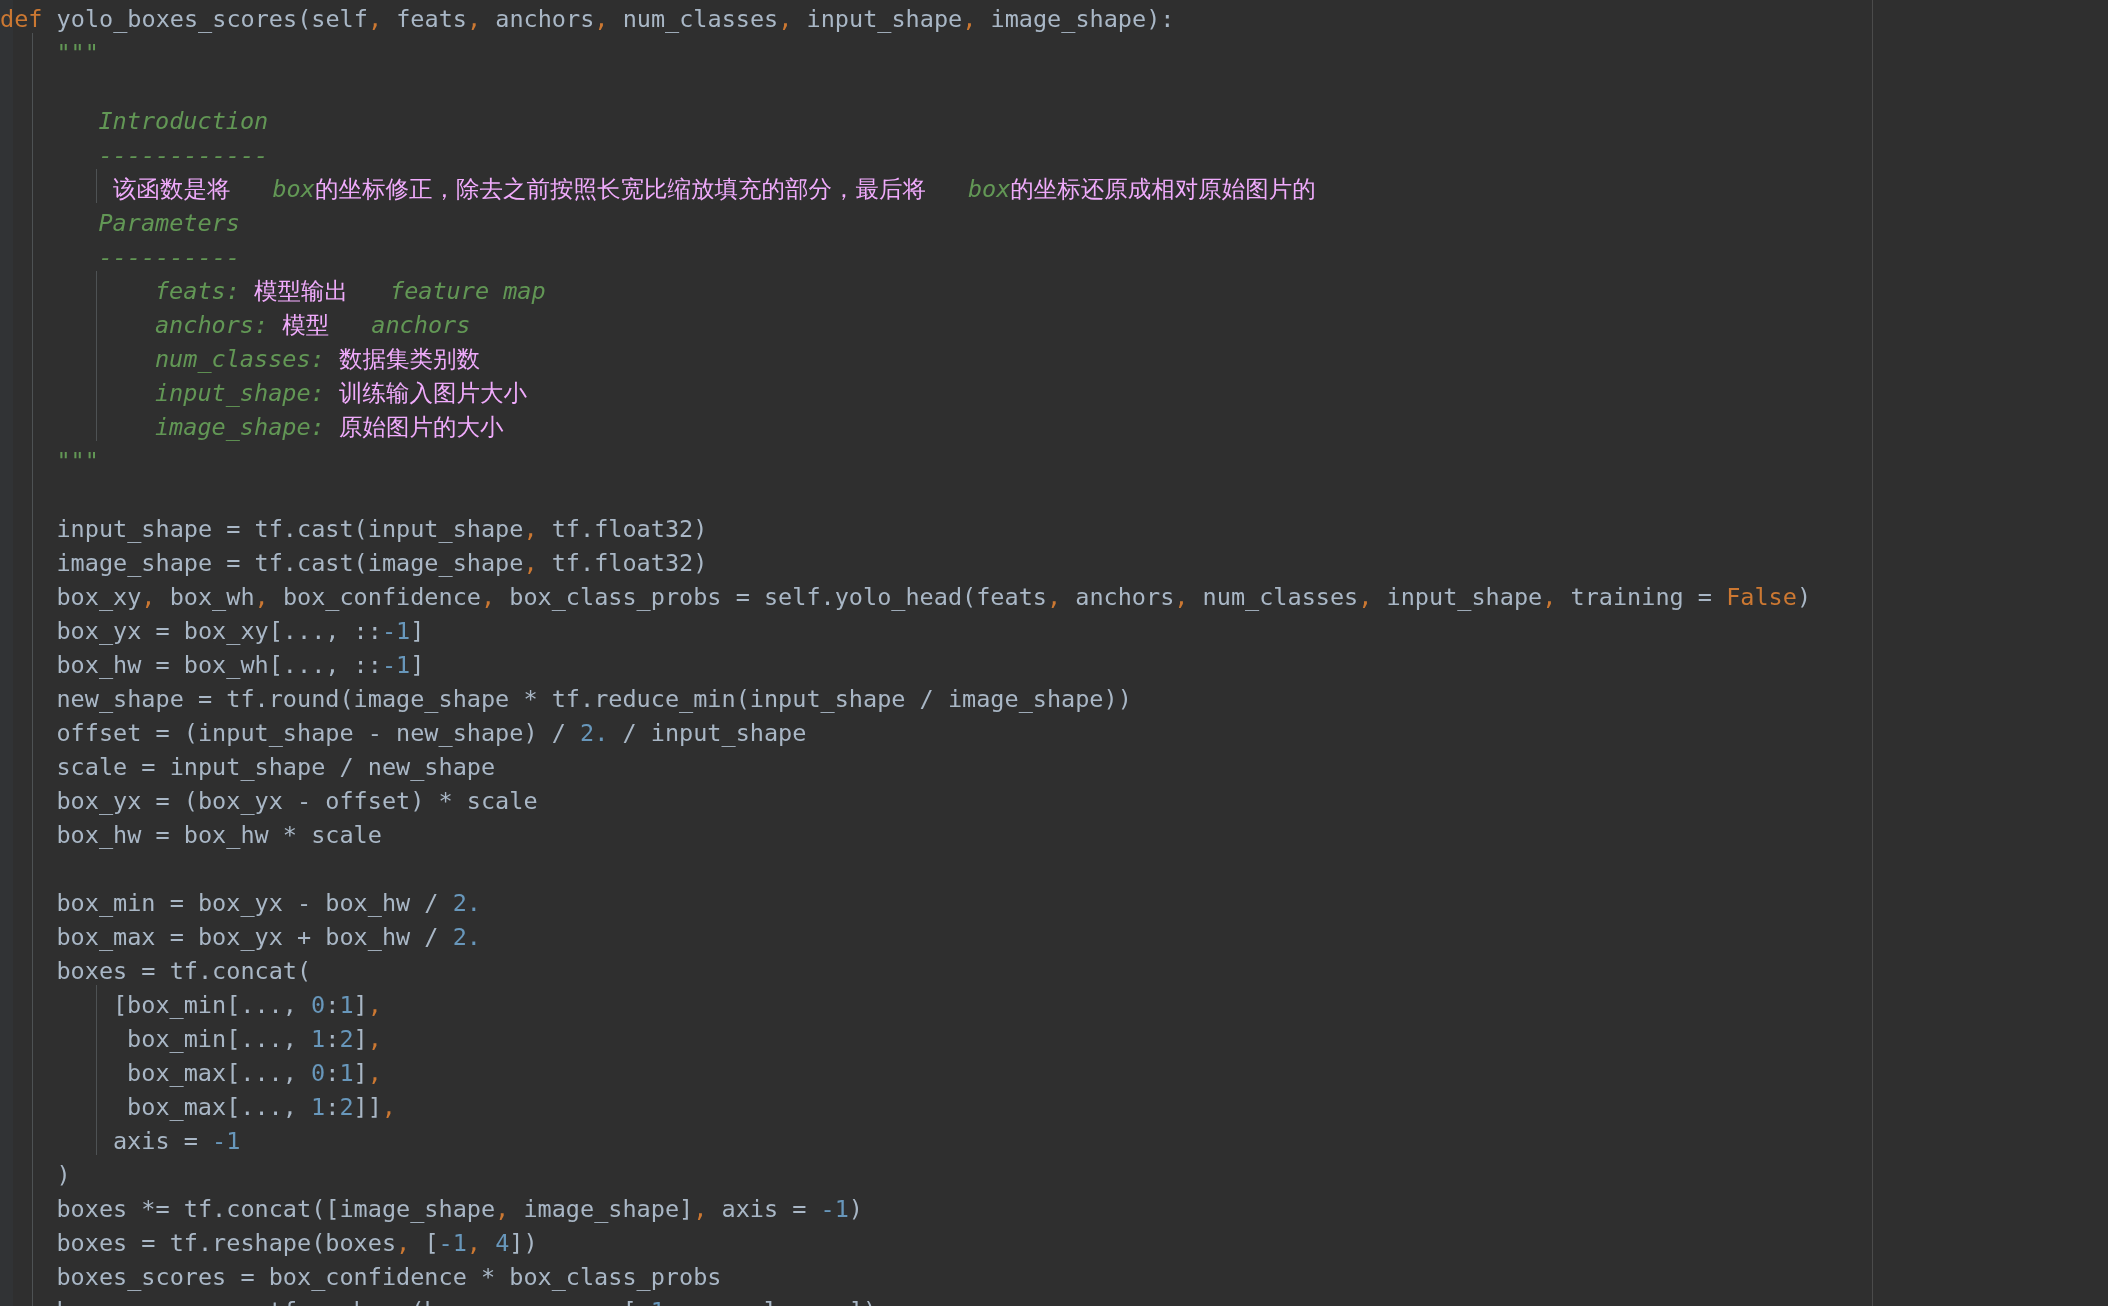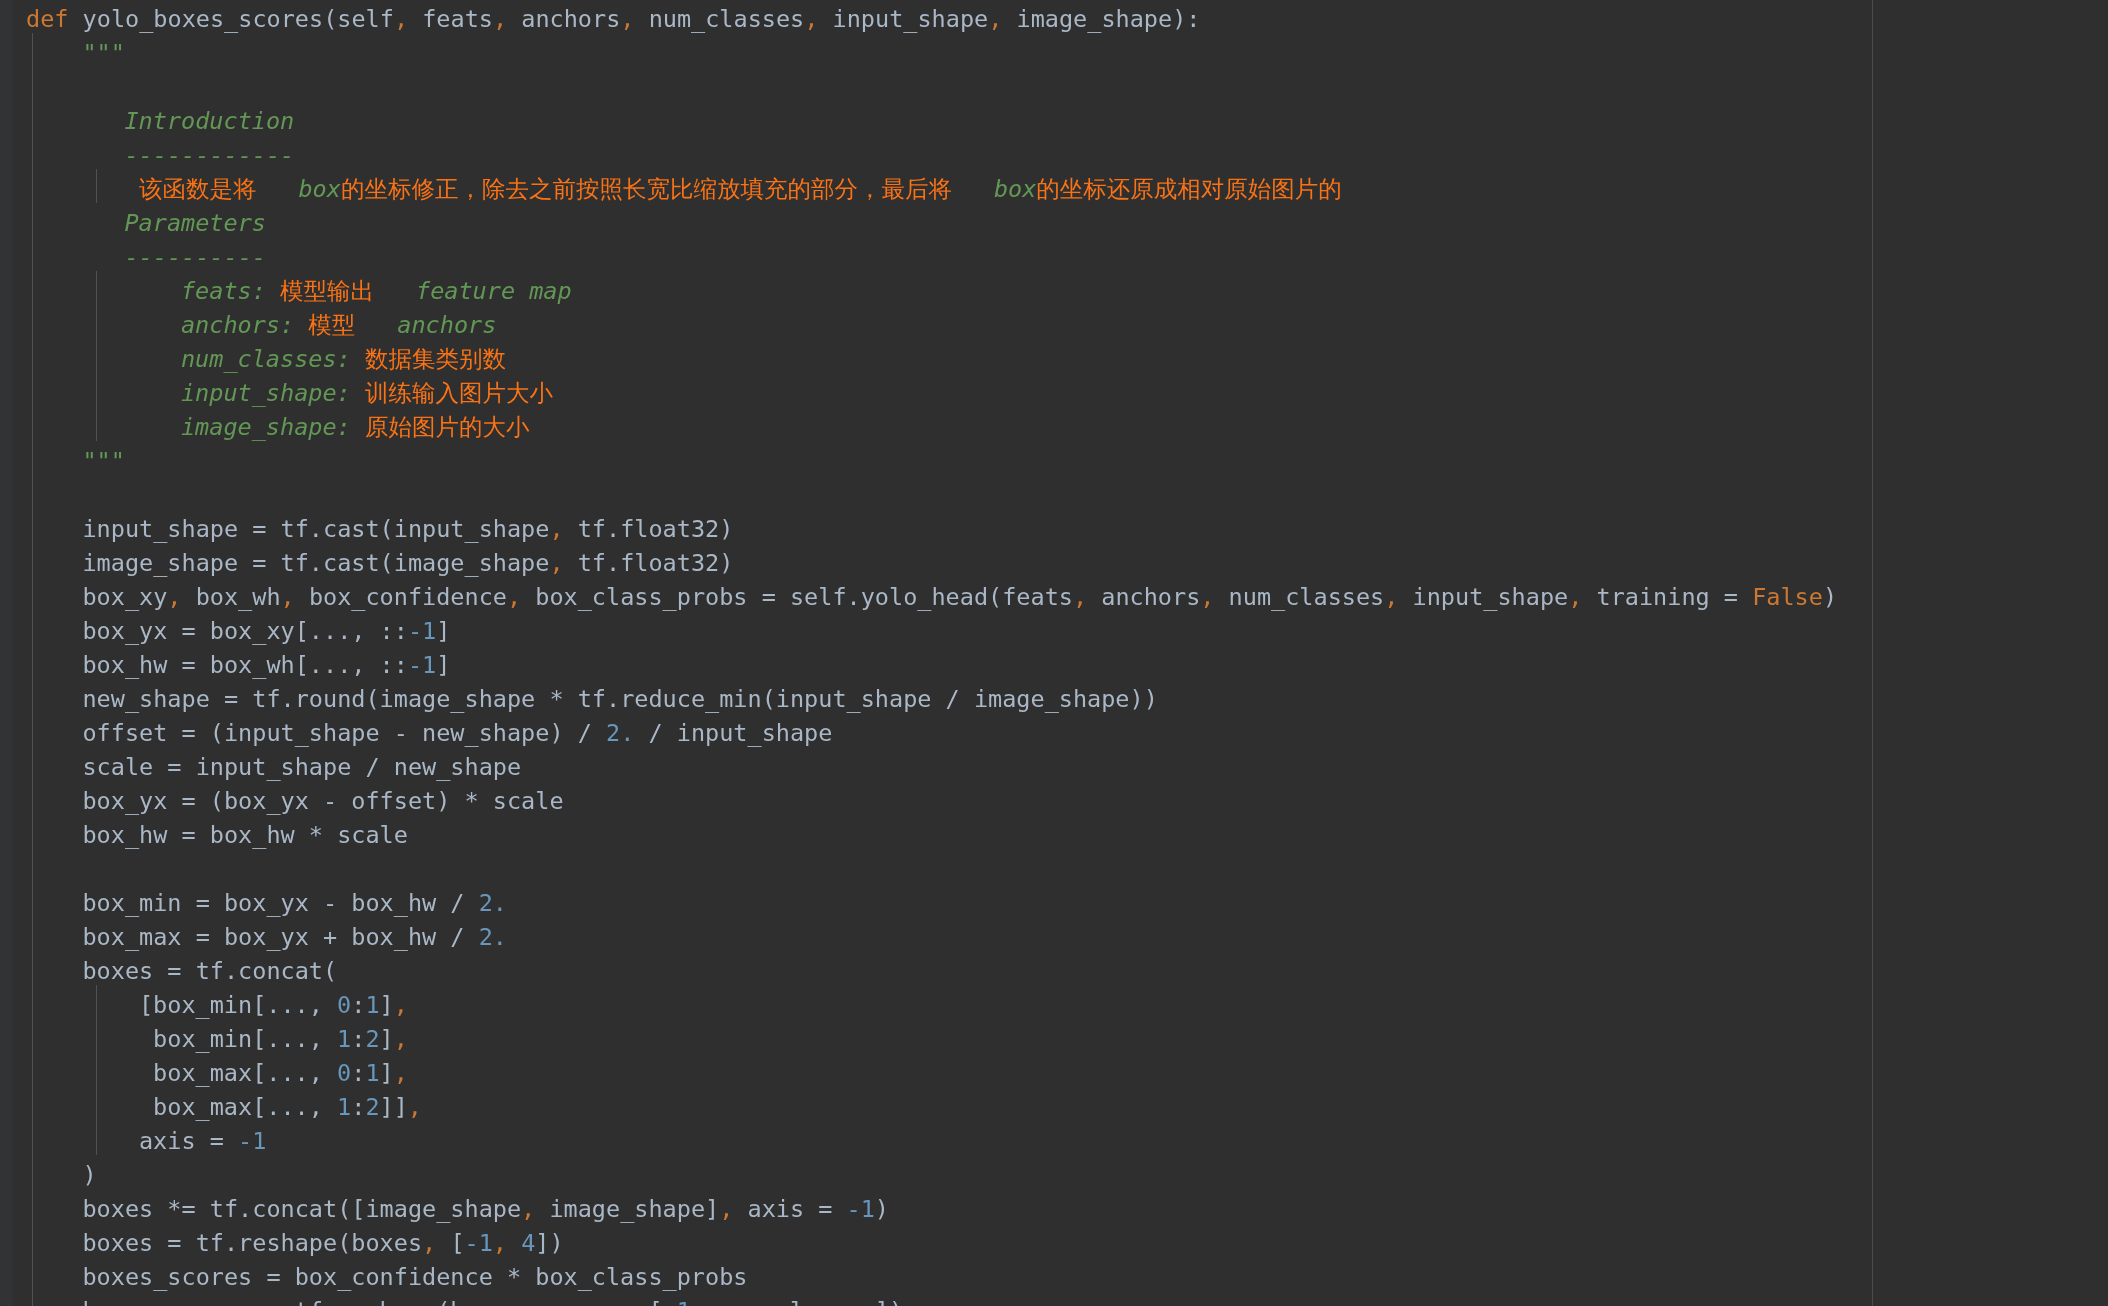--- a/index.html
+++ b/index.html
@@ -51,21 +51,20 @@
   #code {
     position: absolute;
     left: 0;
     top: 0;
     padding: 2px 0 0 0;
     z-index: 4;
   }
   .line {
     position: relative;
     height: 34px;
-    padding-left: 26px;
   }
   .line.blank { }
 
   
   .guide {
     position: absolute;
     top: -3px;
     width: 1px;
     height: 34px;
     background: #4e5254;
@@ -75,21 +74,21 @@
 
   
   .kw      { color: #cc7832; }
   .ident   { color: #a9b7c6; }
   .punct   { color: #a9b7c6; }
   .comma   { color: #cc7832; }
   .num     { color: #6897bb; }
   .doc     { color: #629755; font-style: italic; margin-left: 42px; }
   .docq    { color: #629755; }
   .plain   { color: #a9b7c6; }
-  .cn      { color: #f97316; font-style: normal; font-family: Liberation Serif, serif; }
+  .cn      { color: #f0abfc; font-style: normal; font-family: Liberation Serif, serif; }
 </style>
 </head>
 <body>
 
 <div id="editor">
   <div id="gutter"></div>
   <div id="right-pane"></div>
   <div id="margin-ruler"></div>
   <div id="code"><div class="line"><span style="margin-left: 0px;"><span class="kw">def</span><span class="plain"> </span><span class="ident">yolo_boxes_scores</span><span class="punct">(</span><span class="ident">self</span><span class="comma">,</span><span class="plain"> </span><span class="ident">feats</span><span class="comma">,</span><span class="plain"> </span><span class="ident">anchors</span><span class="comma">,</span><span class="plain"> </span><span class="ident">num_classes</span><span class="comma">,</span><span class="plain"> </span><span class="ident">input_shape</span><span class="comma">,</span><span class="plain"> </span><span class="ident">image_shape</span><span class="punct">):</span></span></div><div class="line"><span class="guide g1"></span><span style="margin-left: 56.48px;"><span class="docq">"""</span></span></div><div class="line blank"><span class="guide g1"></span><span style="margin-left: 56.48px;">&nbsp;</span></div><div class="line"><span class="guide g1"></span><span style="margin-left: 56.48px;"><span class="doc">Introduction</span></span></div><div class="line"><span class="guide g1"></span><span style="margin-left: 56.48px;"><span class="doc">------------</span></span></div><div class="line"><span class="guide g1"></span><span class="guide g2"></span><span style="margin-left: 112.96px;"><span class="cn">该函数是将</span><span class="doc">box</span><span class="cn">的坐标修正，除去之前按照长宽比缩放填充的部分，最后将</span><span class="doc">box</span><span class="cn">的坐标还原成相对原始图片的</span></span></div><div class="line"><span class="guide g1"></span><span style="margin-left: 56.48px;"><span class="doc">Parameters</span></span></div><div class="line"><span class="guide g1"></span><span style="margin-left: 56.48px;"><span class="doc">----------</span></span></div><div class="line"><span class="guide g1"></span><span class="guide g2"></span><span style="margin-left: 112.96px;"><span class="doc">feats: </span><span class="cn">模型输出</span><span class="doc">feature map</span></span></div><div class="line"><span class="guide g1"></span><span class="guide g2"></span><span style="margin-left: 112.96px;"><span class="doc">anchors: </span><span class="cn">模型</span><span class="doc">anchors</span></span></div><div class="line"><span class="guide g1"></span><span class="guide g2"></span><span style="margin-left: 112.96px;"><span class="doc">num_classes: </span><span class="cn">数据集类别数</span></span></div><div class="line"><span class="guide g1"></span><span class="guide g2"></span><span style="margin-left: 112.96px;"><span class="doc">input_shape: </span><span class="cn">训练输入图片大小</span></span></div><div class="line"><span class="guide g1"></span><span class="guide g2"></span><span style="margin-left: 112.96px;"><span class="doc">image_shape: </span><span class="cn">原始图片的大小</span></span></div><div class="line"><span class="guide g1"></span><span style="margin-left: 56.48px;"><span class="docq">"""</span></span></div><div class="line blank"><span class="guide g1"></span><span style="margin-left: 56.48px;">&nbsp;</span></div><div class="line"><span class="guide g1"></span><span style="margin-left: 56.48px;"><span class="ident">input_shape</span><span class="plain"> = </span><span class="ident">tf.cast</span><span class="punct">(</span><span class="ident">input_shape</span><span class="comma">,</span><span class="plain"> </span><span class="ident">tf.float32</span><span class="punct">)</span></span></div><div class="line"><span class="guide g1"></span><span style="margin-left: 56.48px;"><span class="ident">image_shape</span><span class="plain"> = </span><span class="ident">tf.cast</span><span class="punct">(</span><span class="ident">image_shape</span><span class="comma">,</span><span class="plain"> </span><span class="ident">tf.float32</span><span class="punct">)</span></span></div><div class="line"><span class="guide g1"></span><span style="margin-left: 56.48px;"><span class="ident">box_xy</span><span class="comma">,</span><span class="plain"> </span><span class="ident">box_wh</span><span class="comma">,</span><span class="plain"> </span><span class="ident">box_confidence</span><span class="comma">,</span><span class="plain"> </span><span class="ident">box_class_probs</span><span class="plain"> = </span><span class="ident">self.yolo_head</span><span class="punct">(</span><span class="ident">feats</span><span class="comma">,</span><span class="plain"> </span><span class="ident">anchors</span><span class="comma">,</span><span class="plain"> </span><span class="ident">num_classes</span><span class="comma">,</span><span class="plain"> </span><span class="ident">input_shape</span><span class="comma">,</span><span class="plain"> </span><span class="ident">training</span><span class="plain"> = </span><span class="kw">False</span><span class="punct">)</span></span></div><div class="line"><span class="guide g1"></span><span style="margin-left: 56.48px;"><span class="ident">box_yx</span><span class="plain"> = </span><span class="ident">box_xy</span><span class="punct">[...,</span><span class="plain"> </span><span class="punct">::</span><span class="num">-1</span><span class="punct">]</span></span></div><div class="line"><span class="guide g1"></span><span style="margin-left: 56.48px;"><span class="ident">box_hw</span><span class="plain"> = </span><span class="ident">box_wh</span><span class="punct">[...,</span><span class="plain"> </span><span class="punct">::</span><span class="num">-1</span><span class="punct">]</span></span></div><div class="line"><span class="guide g1"></span><span style="margin-left: 56.48px;"><span class="ident">new_shape</span><span class="plain"> = </span><span class="ident">tf.round</span><span class="punct">(</span><span class="ident">image_shape</span><span class="plain"> * </span><span class="ident">tf.reduce_min</span><span class="punct">(</span><span class="ident">input_shape</span><span class="plain"> / </span><span class="ident">image_shape</span><span class="punct">))</span></span></div><div class="line"><span class="guide g1"></span><span style="margin-left: 56.48px;"><span class="ident">offset</span><span class="plain"> = </span><span class="punct">(</span><span class="ident">input_shape</span><span class="plain"> - </span><span class="ident">new_shape</span><span class="punct">)</span><span class="plain"> / </span><span class="num">2.</span><span class="plain"> / </span><span class="ident">input_shape</span></span></div><div class="line"><span class="guide g1"></span><span style="margin-left: 56.48px;"><span class="ident">scale</span><span class="plain"> = </span><span class="ident">input_shape</span><span class="plain"> / </span><span class="ident">new_shape</span></span></div><div class="line"><span class="guide g1"></span><span style="margin-left: 56.48px;"><span class="ident">box_yx</span><span class="plain"> = </span><span class="punct">(</span><span class="ident">box_yx</span><span class="plain"> - </span><span class="ident">offset</span><span class="punct">)</span><span class="plain"> * </span><span class="ident">scale</span></span></div><div class="line"><span class="guide g1"></span><span style="margin-left: 56.48px;"><span class="ident">box_hw</span><span class="plain"> = </span><span class="ident">box_hw</span><span class="plain"> * </span><span class="ident">scale</span></span></div><div class="line blank"><span class="guide g1"></span><span style="margin-left: 56.48px;">&nbsp;</span></div><div class="line"><span class="guide g1"></span><span style="margin-left: 56.48px;"><span class="ident">box_min</span><span class="plain"> = </span><span class="ident">box_yx</span><span class="plain"> - </span><span class="ident">box_hw</span><span class="plain"> / </span><span class="num">2.</span></span></div><div class="line"><span class="guide g1"></span><span style="margin-left: 56.48px;"><span class="ident">box_max</span><span class="plain"> = </span><span class="ident">box_yx</span><span class="plain"> + </span><span class="ident">box_hw</span><span class="plain"> / </span><span class="num">2.</span></span></div><div class="line"><span class="guide g1"></span><span style="margin-left: 56.48px;"><span class="ident">boxes</span><span class="plain"> = </span><span class="ident">tf.concat</span><span class="punct">(</span></span></div><div class="line"><span class="guide g1"></span><span class="guide g2"></span><span style="margin-left: 112.96px;"><span class="punct">[</span><span class="ident">box_min</span><span class="punct">[...,</span><span class="plain"> </span><span class="num">0</span><span class="punct">:</span><span class="num">1</span><span class="punct">]</span><span class="comma">,</span></span></div><div class="line"><span class="guide g1"></span><span class="guide g2"></span><span style="margin-left: 112.96px;"><span class="plain"> </span><span class="ident">box_min</span><span class="punct">[...,</span><span class="plain"> </span><span class="num">1</span><span class="punct">:</span><span class="num">2</span><span class="punct">]</span><span class="comma">,</span></span></div><div class="line"><span class="guide g1"></span><span class="guide g2"></span><span style="margin-left: 112.96px;"><span class="plain"> </span><span class="ident">box_max</span><span class="punct">[...,</span><span class="plain"> </span><span class="num">0</span><span class="punct">:</span><span class="num">1</span><span class="punct">]</span><span class="comma">,</span></span></div><div class="line"><span class="guide g1"></span><span class="guide g2"></span><span style="margin-left: 112.96px;"><span class="plain"> </span><span class="ident">box_max</span><span class="punct">[...,</span><span class="plain"> </span><span class="num">1</span><span class="punct">:</span><span class="num">2</span><span class="punct">]]</span><span class="comma">,</span></span></div><div class="line"><span class="guide g1"></span><span class="guide g2"></span><span style="margin-left: 112.96px;"><span class="ident">axis</span><span class="plain"> = </span><span class="num">-1</span></span></div><div class="line"><span class="guide g1"></span><span style="margin-left: 56.48px;"><span class="punct">)</span></span></div><div class="line"><span class="guide g1"></span><span style="margin-left: 56.48px;"><span class="ident">boxes</span><span class="plain"> *= </span><span class="ident">tf.concat</span><span class="punct">([</span><span class="ident">image_shape</span><span class="comma">,</span><span class="plain"> </span><span class="ident">image_shape</span><span class="punct">]</span><span class="comma">,</span><span class="plain"> </span><span class="ident">axis</span><span class="plain"> = </span><span class="num">-1</span><span class="punct">)</span></span></div><div class="line"><span class="guide g1"></span><span style="margin-left: 56.48px;"><span class="ident">boxes</span><span class="plain"> = </span><span class="ident">tf.reshape</span><span class="punct">(</span><span class="ident">boxes</span><span class="comma">,</span><span class="plain"> </span><span class="punct">[</span><span class="num">-1</span><span class="comma">,</span><span class="plain"> </span><span class="num">4</span><span class="punct">])</span></span></div><div class="line"><span class="guide g1"></span><span style="margin-left: 56.48px;"><span class="ident">boxes_scores</span><span class="plain"> = </span><span class="ident">box_confidence</span><span class="plain"> * </span><span class="ident">box_class_probs</span></span></div><div class="line"><span class="guide g1"></span><span style="margin-left: 56.48px;"><span class="ident">boxes_scores</span><span class="plain"> = </span><span class="ident">tf.reshape</span><span class="punct">(</span><span class="ident">boxes_scores</span><span class="comma">,</span><span class="plain"> </span><span class="punct">[</span><span class="num">-1</span><span class="comma">,</span><span class="plain"> </span><span class="ident">num_classes</span><span class="punct">])</span></span></div></div>
 </div>

